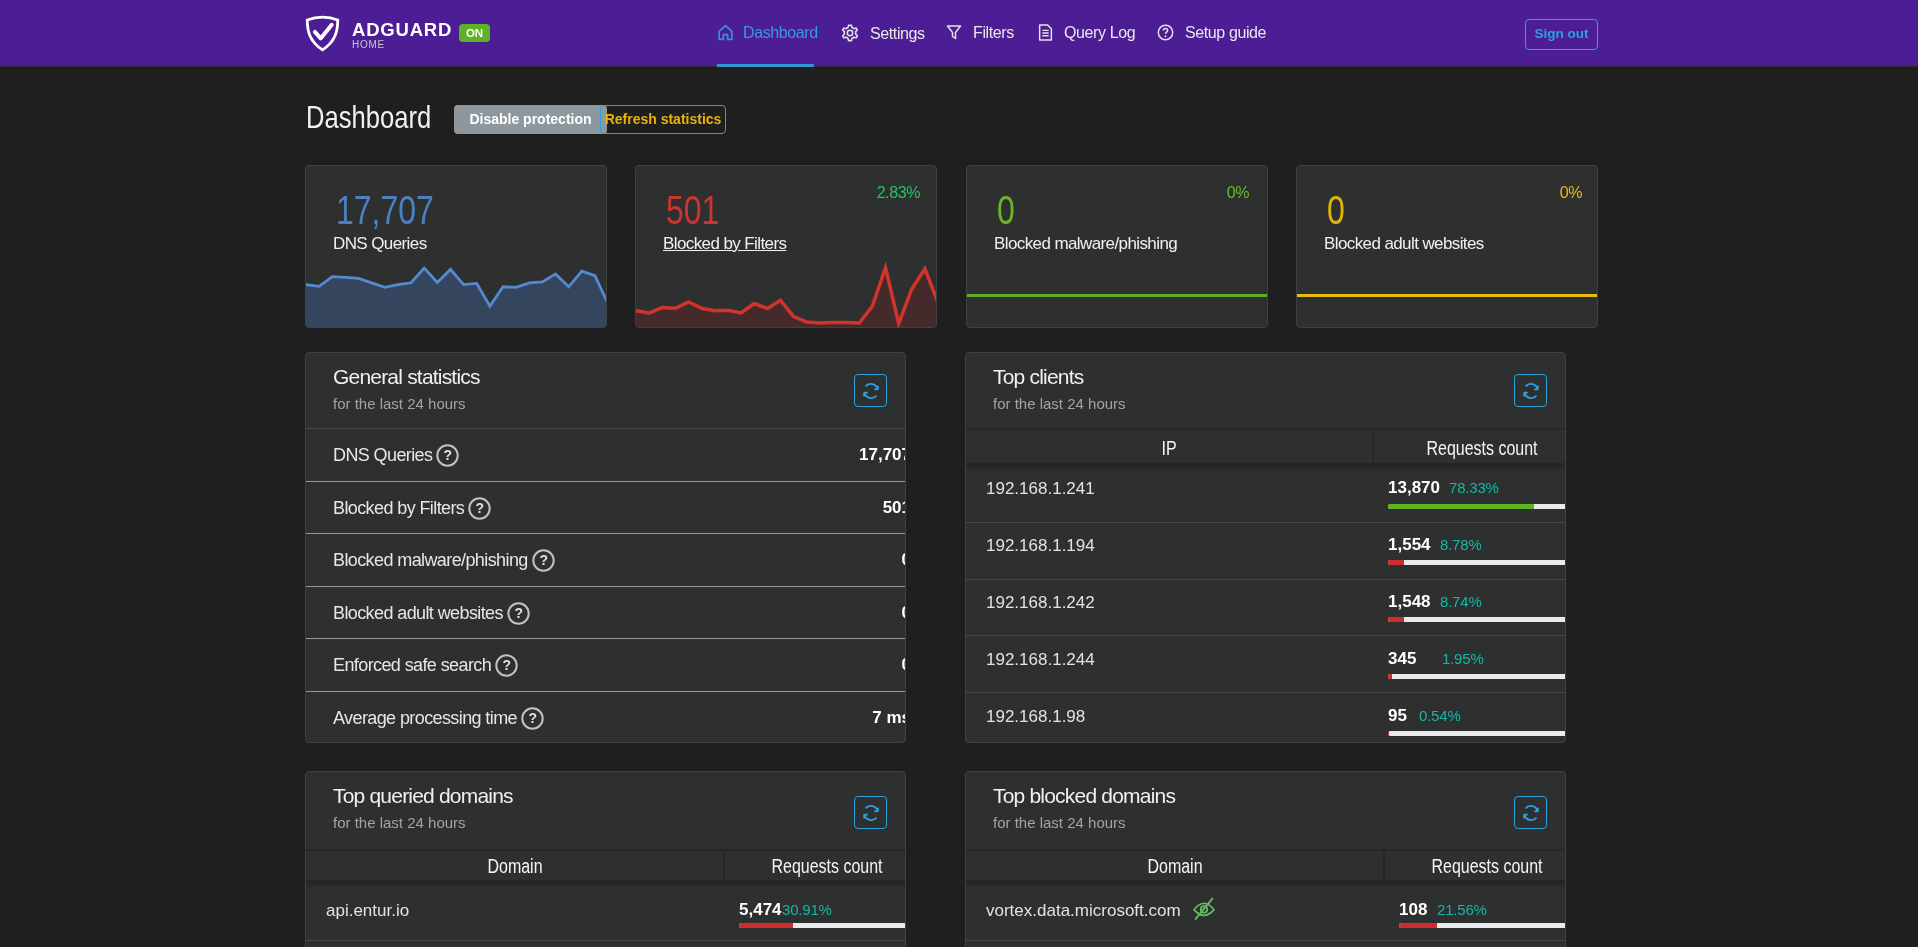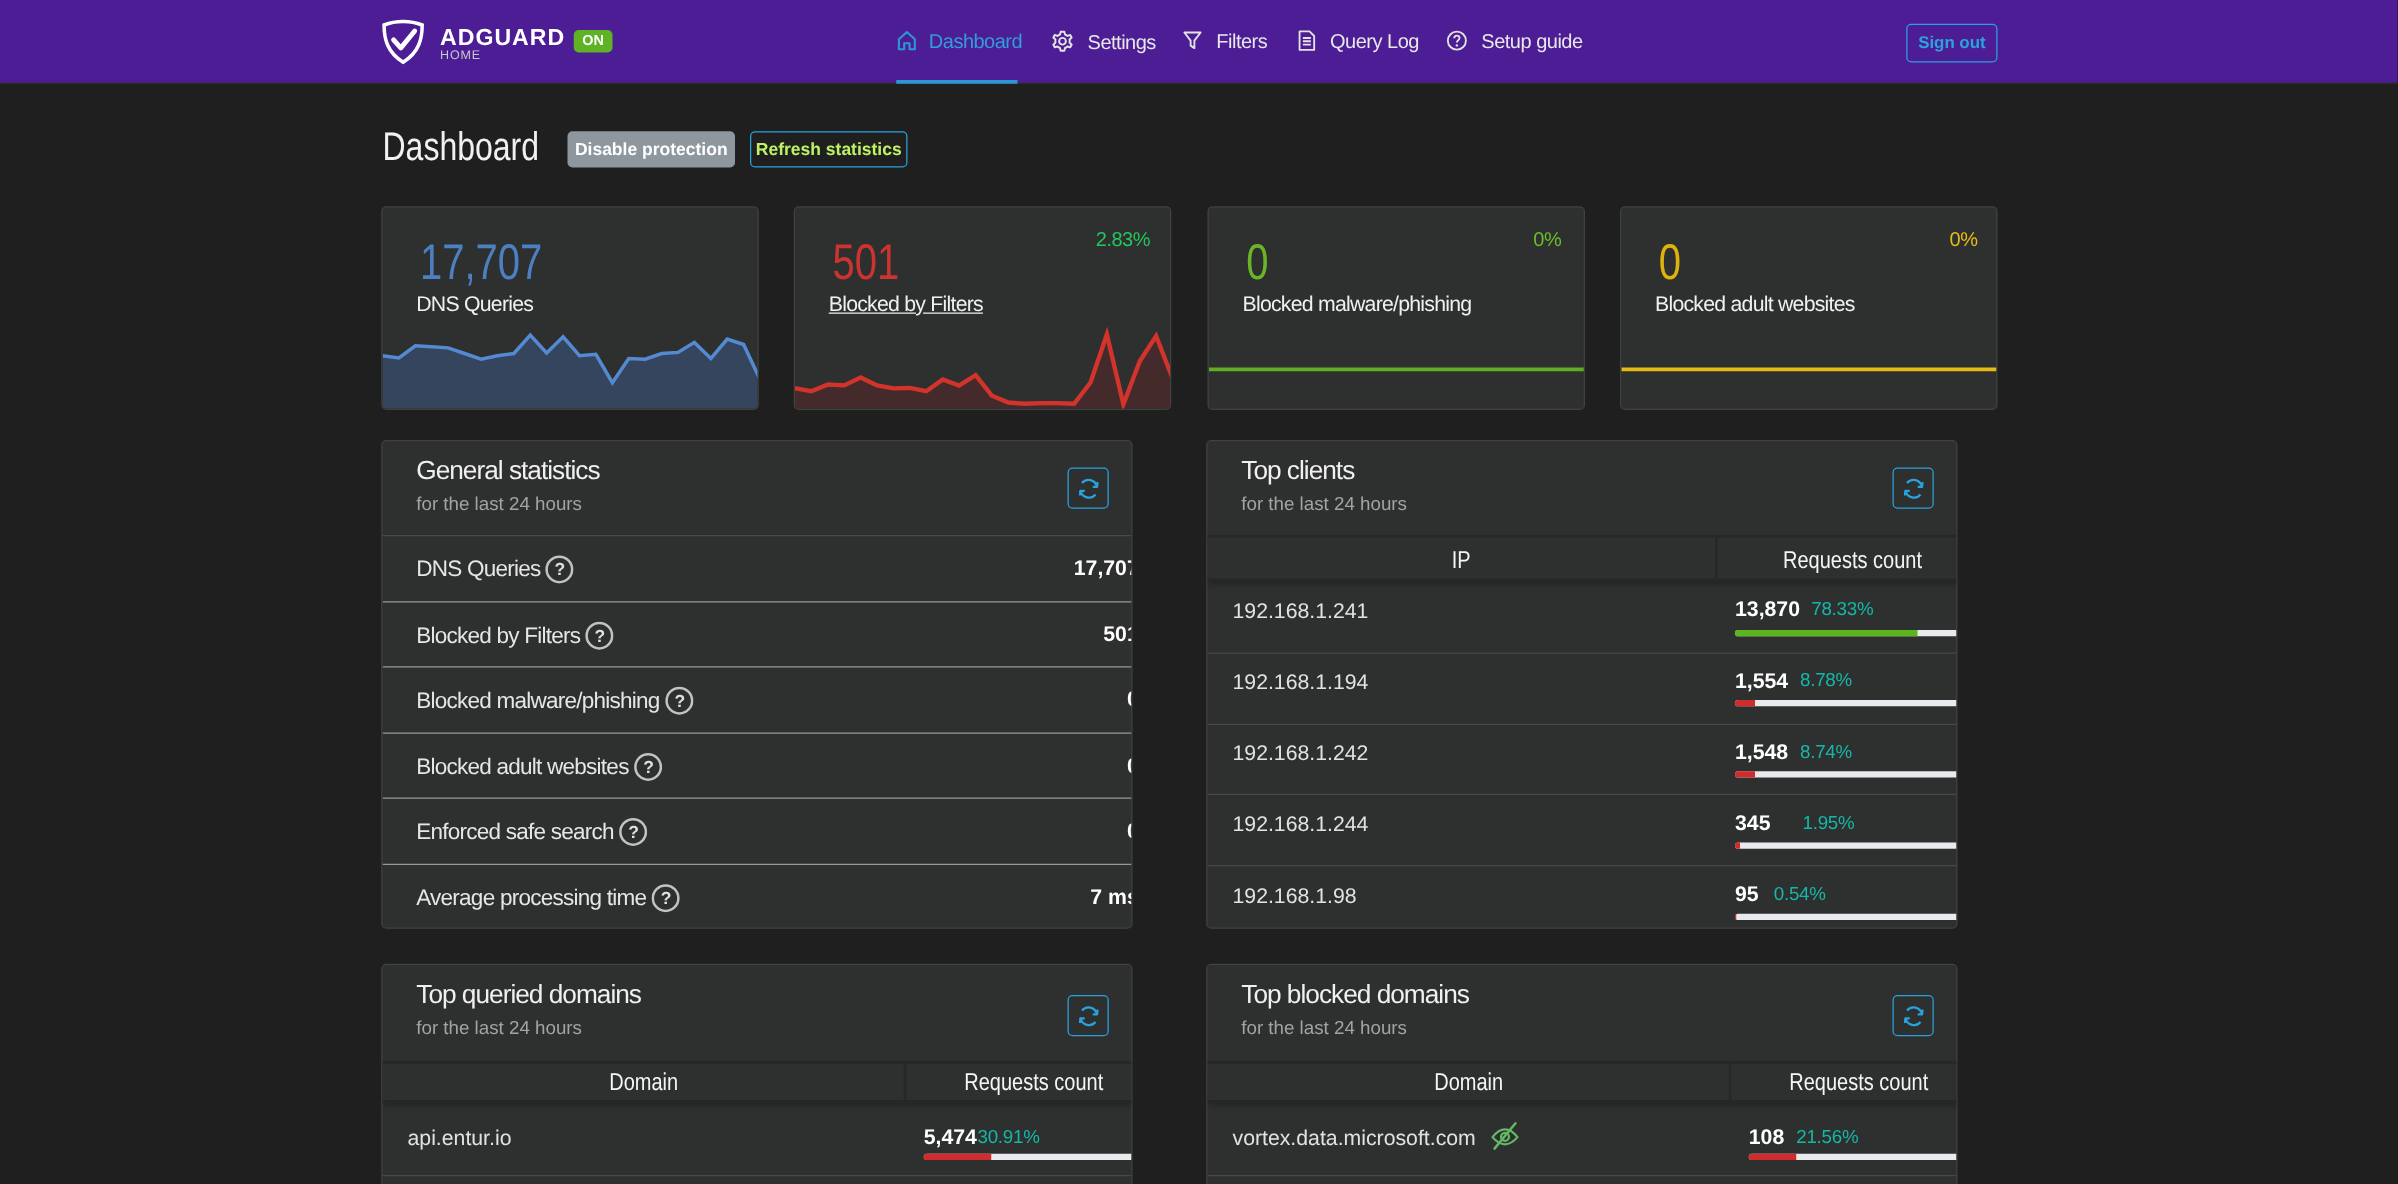--- a/index.html
+++ b/index.html
@@ -10,22 +10,22 @@
 .brandname { position:absolute; left:352px; top:19px; font-size:18.5px; font-weight:bold; color:#fff; letter-spacing:0.8px; }
 .brandsub { position:absolute; left:352px; top:39px; font-size:10px; color:#c9c9c9; letter-spacing:0.7px; }
 .onbadge { position:absolute; left:459px; top:24px; width:31px; height:18px; background:#5eb224; border-radius:4px; color:#fff; font-size:11.5px; font-weight:bold; text-align:center; line-height:18px; }
 .nav-item { position:absolute; top:24px; height:24px; font-size:16px; color:#e8e8e8; letter-spacing:-0.4px; white-space:nowrap; }
 .nav-item svg { vertical-align:-3px; }
 .nav-active { color:#339cdb; }
 .nav-underline { position:absolute; left:717px; top:64px; width:97px; height:3px; background:#2d96d4; }
 .signout { position:absolute; left:1525px; top:19px; width:73px; height:31px; border:1.5px solid #2aa2de; border-radius:4px; color:#2aa2de; font-size:13.5px; font-weight:bold; text-align:center; line-height:28px; }
 
 #h1 { position:absolute; left:306px; top:99px; font-size:32px; color:#f1f1f1; transform:scaleX(0.8); transform-origin:0 0; white-space:nowrap; }
-.btn-gray { position:absolute; left:454px; top:105px; width:134px; height:29px; background:#8f979e; border-radius:4px; color:#fff; font-size:14px; font-weight:bold; text-align:center; line-height:29px; }
-.btn-blue { position:absolute; left:600px; top:105px; width:126px; height:29px; border:1.5px solid #2aa2de; border-radius:4px; color:#bef264; font-size:14px; font-weight:bold; text-align:center; line-height:26px; }
+.btn-gray { position:absolute; left:454px; top:105px; width:153px; height:29px; background:#8f979e; border-radius:4px; color:#fff; font-size:14px; font-weight:bold; text-align:center; line-height:29px; }
+.btn-blue { position:absolute; left:600px; top:105px; width:126px; height:29px; border:1.5px solid #2aa2de; border-radius:4px; color:#eab308; font-size:14px; font-weight:bold; text-align:center; line-height:26px; }
 
 .card { position:absolute; background:#2e2f2f; border:1px solid #414141; border-radius:4px; overflow:hidden; }
 .scard { top:165px; width:302px; height:163px; }
 .bignum { position:absolute; left:30px; top:189px; font-size:40px; line-height:42px; transform:scaleX(0.8); transform-origin:0 0; white-space:nowrap; }
 .slabel { position:absolute; left:30px; top:234px; font-size:17px; letter-spacing:-0.6px; color:#f0f0f0; white-space:nowrap; }
 .spct { position:absolute; top:184px; font-size:16px; letter-spacing:-0.4px; }
 .schart { position:absolute; left:0; bottom:0; }
 
 .panel { height:391px; width:601px;padding-left:24px; }
 .ptitle { position:absolute; left:27px; top:12px; font-size:21px; letter-spacing:-0.8px; color:#f0f0f0; }

